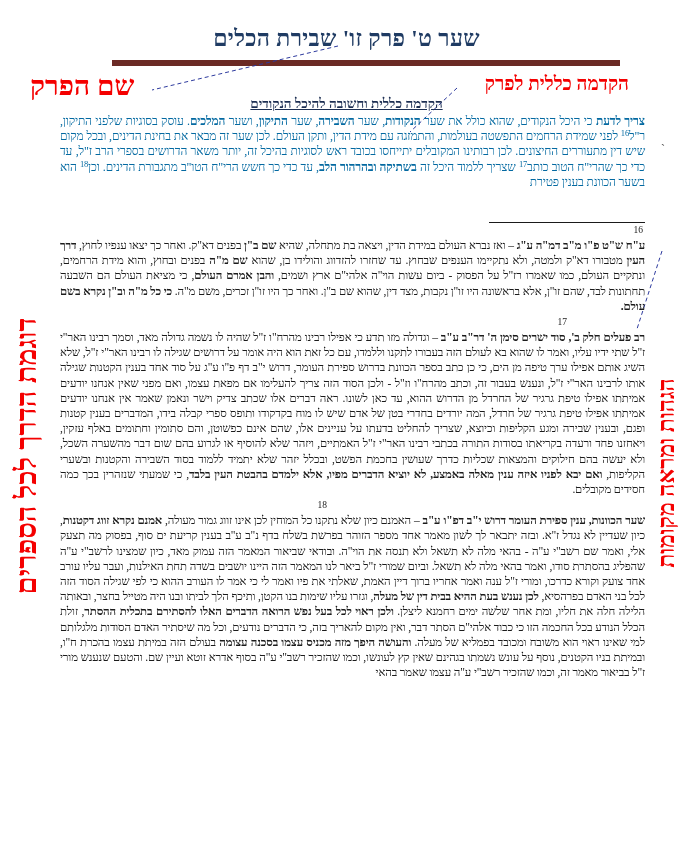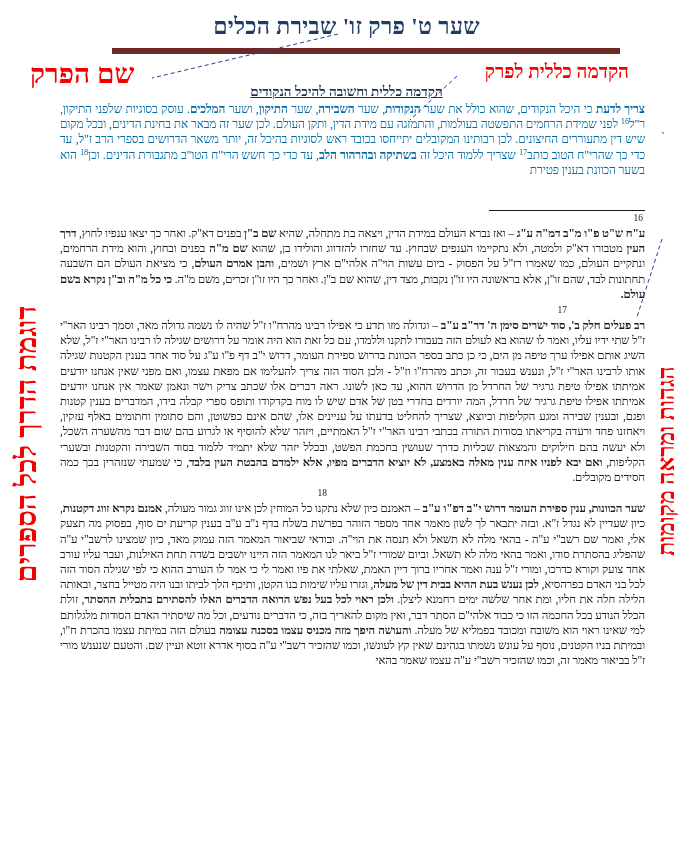--- a/index.html
+++ b/index.html
@@ -1,17 +1,17 @@
 <!DOCTYPE html>
 <html lang="he"><head>
 <meta charset="utf-8">
 <style>
   html,body{margin:0;padding:0;background:#ffffff;}
   #page{
-    position:relative;width:693px;height:760px;margin:4px auto;background:#ffffff;
+    position:relative;width:693px;height:760px;margin:16px auto;background:#ffffff;
     font-family:"Liberation Serif","DejaVu Sans",serif;overflow:hidden;
   }
   .page-title{
     position:absolute;top:10px;left:0;right:0;text-align:center;
     font-size:23px;font-weight:bold;color:#1f3b63;letter-spacing:.3px;
   }
   .title-rule{position:absolute;top:44px;left:112px;width:508px;height:6px;background:#6b2a25;}
   .ann{color:#f40000;font-weight:bold;white-space:nowrap;}
   .ann-intro{position:absolute;top:57px;right:64px;font-size:19px;}
   .ann-chapter{position:absolute;top:54px;left:30px;font-size:28px;}

